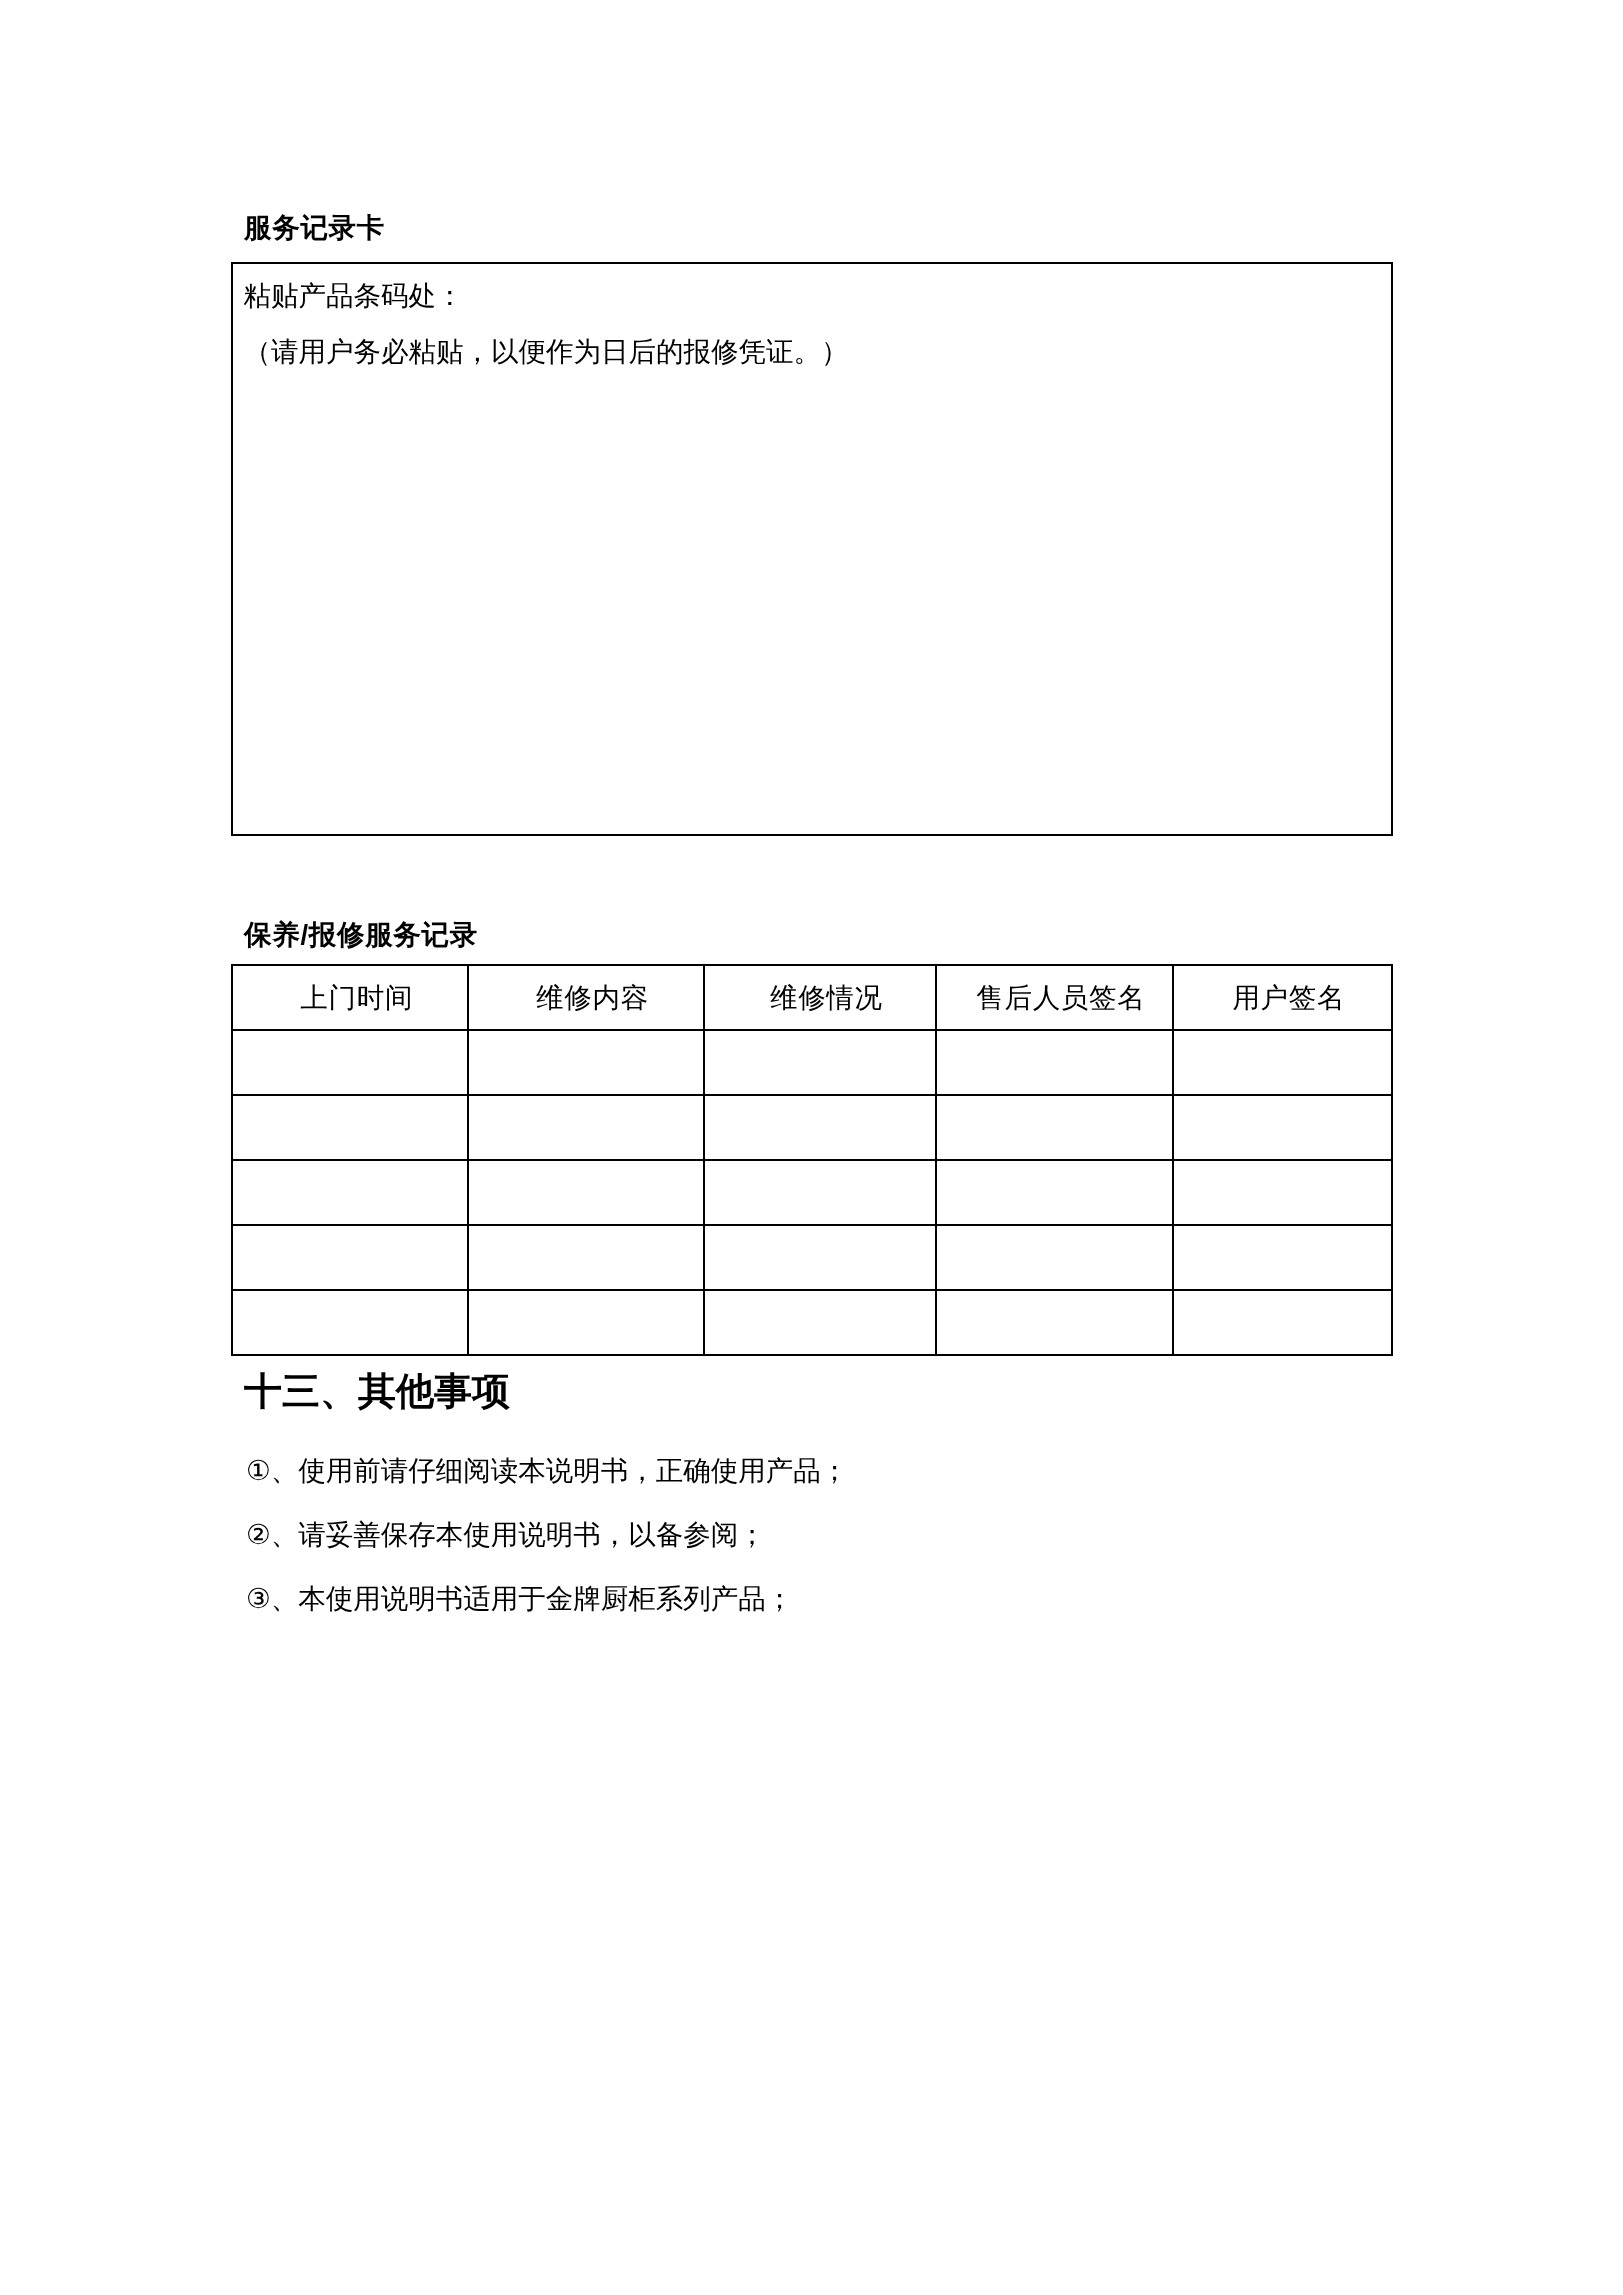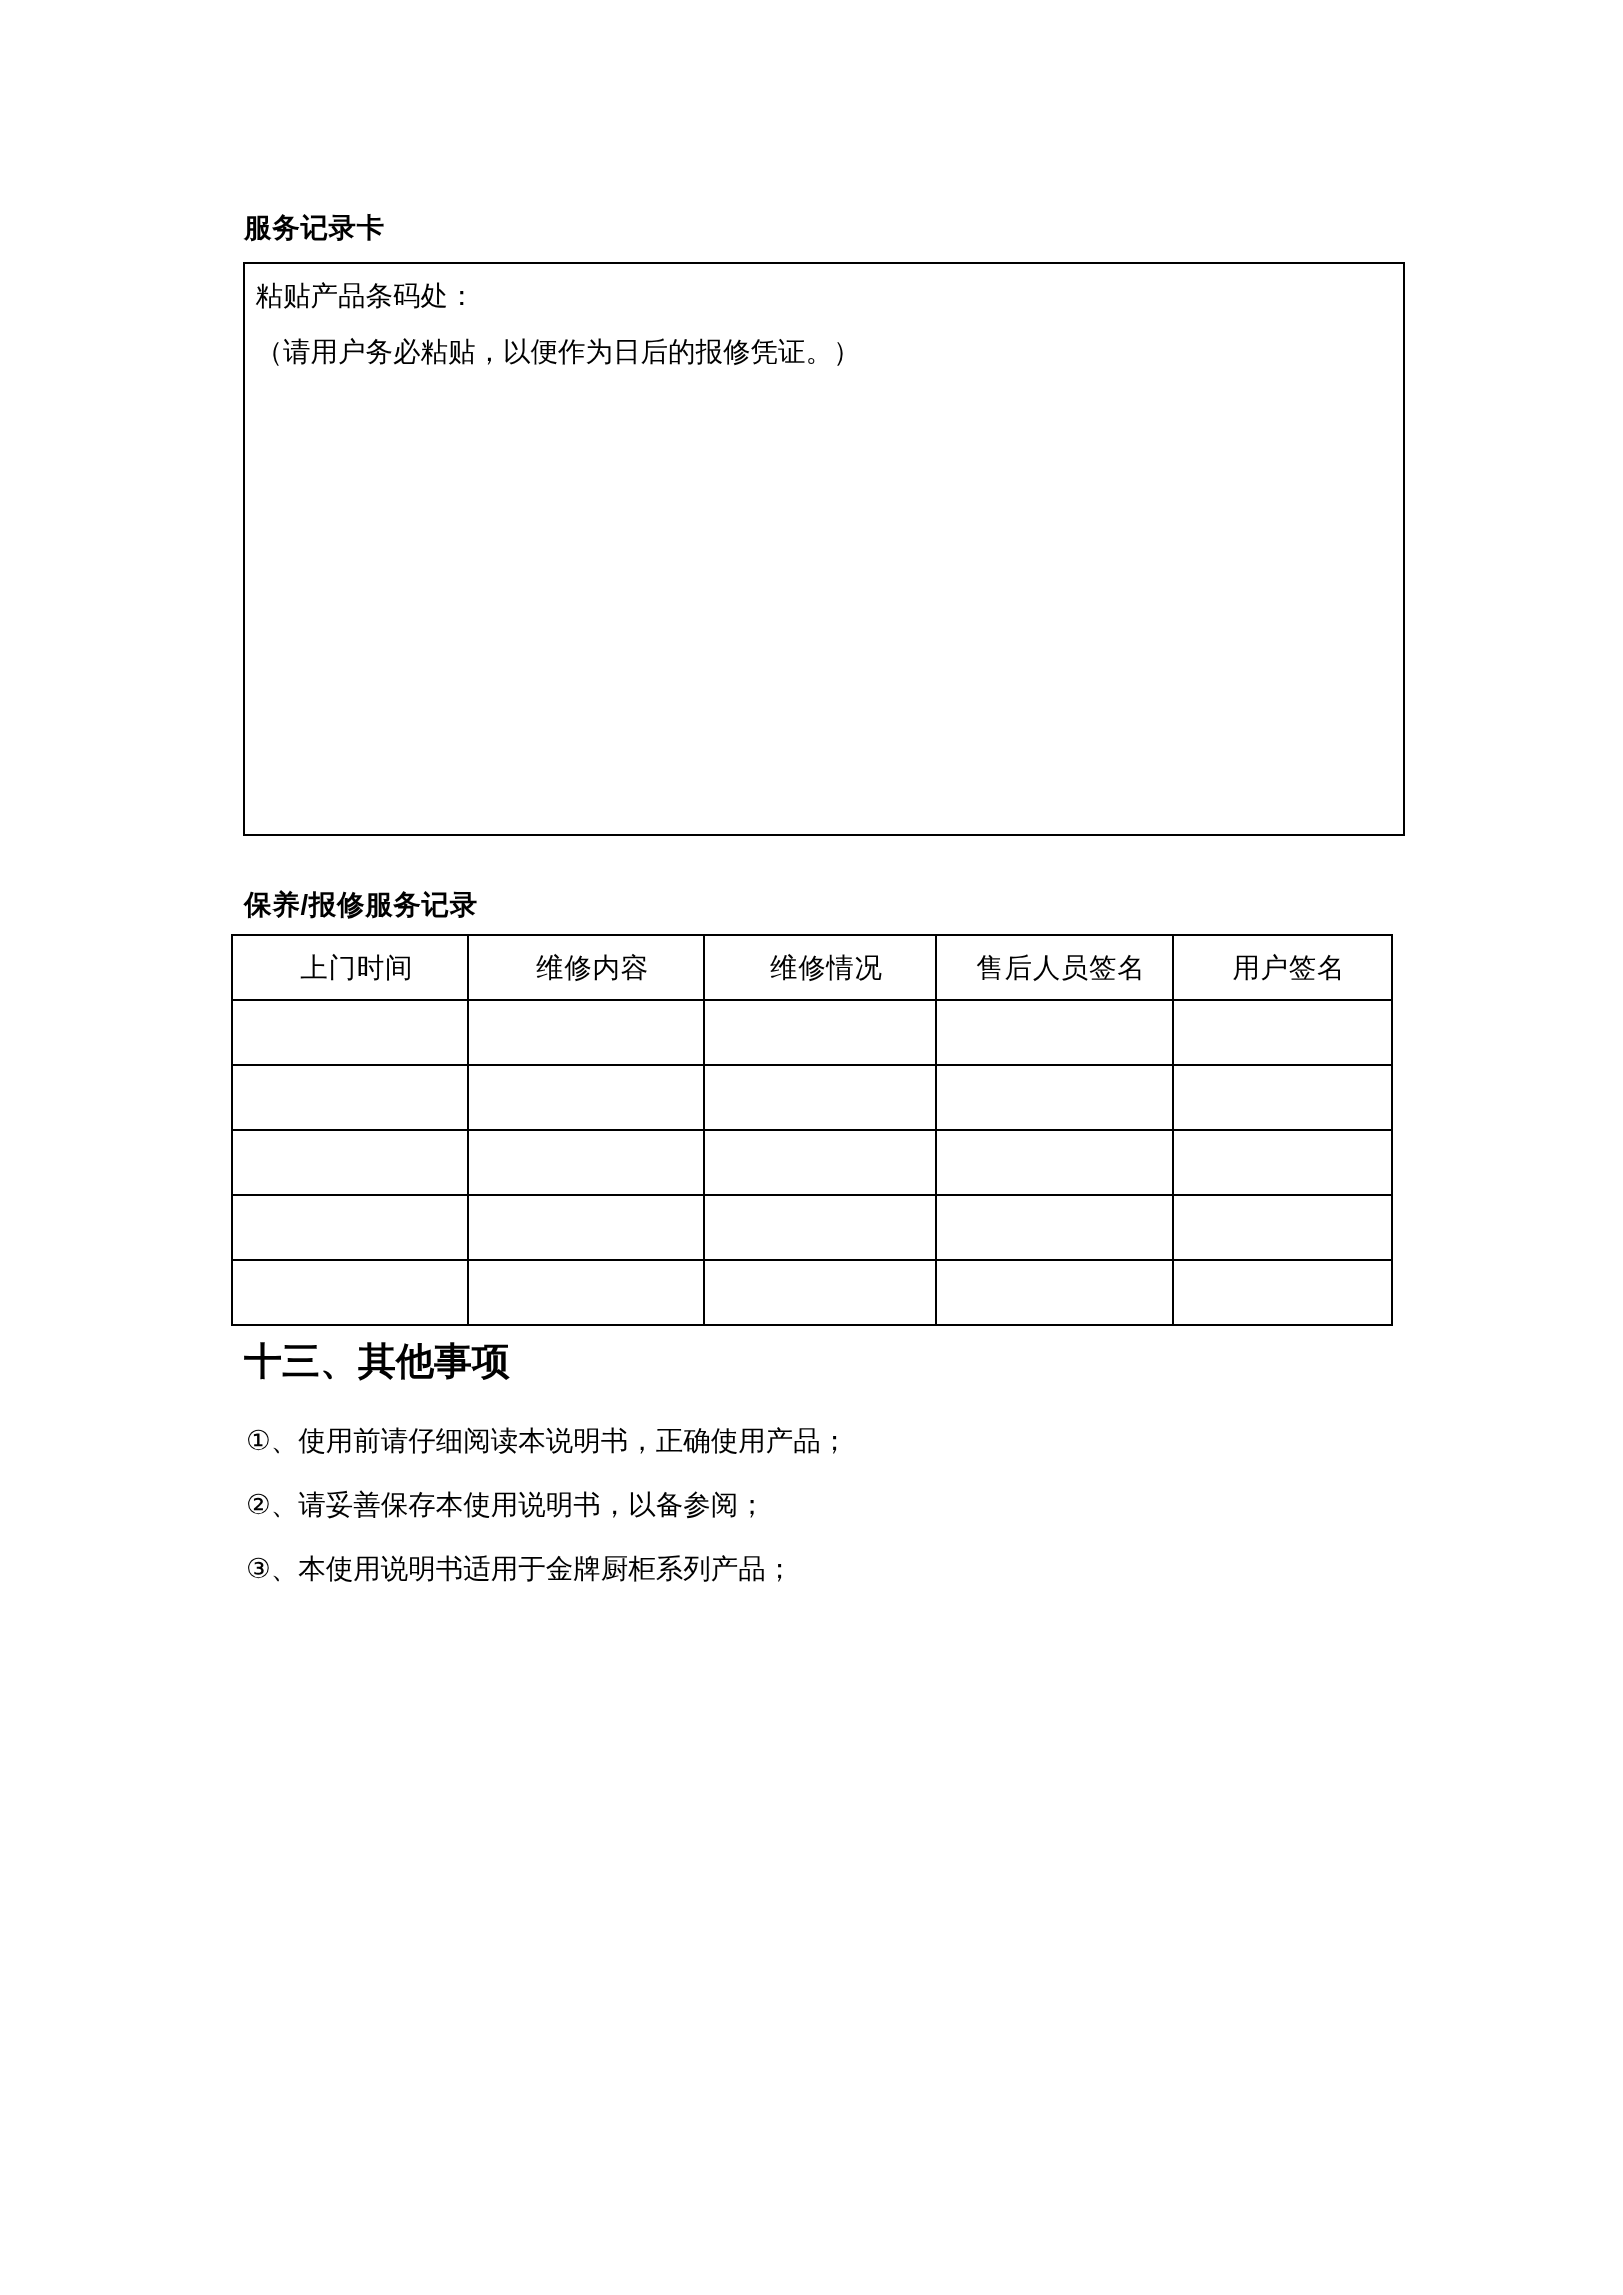--- a/index.html
+++ b/index.html
@@ -33,31 +33,30 @@
   }
   .barcode-box {
     box-sizing: border-box;
     margin-top: 19.6px;
     width: 100%;
     height: 574px;
     border: 2.6px solid #000000;
     padding: 17px 13px 0 10.5px;
     font-size: 27.5px;
     line-height: 29px;
-    margin-left: 12px;
   }
   .barcode-box p {
     margin: 0;
     white-space: nowrap;
   }
   .barcode-box p.note-line {
     margin-top: 27.5px;
   }
   .maintenance-title {
-    margin-top: 55px;
+    margin-top: 85px;
   }
   table.records {
     margin-top: 15.7px;
     width: 100%;
     border-collapse: collapse;
     table-layout: fixed;
   }
   table.records th,
   table.records td {
     border: 2.6px solid #000000;

